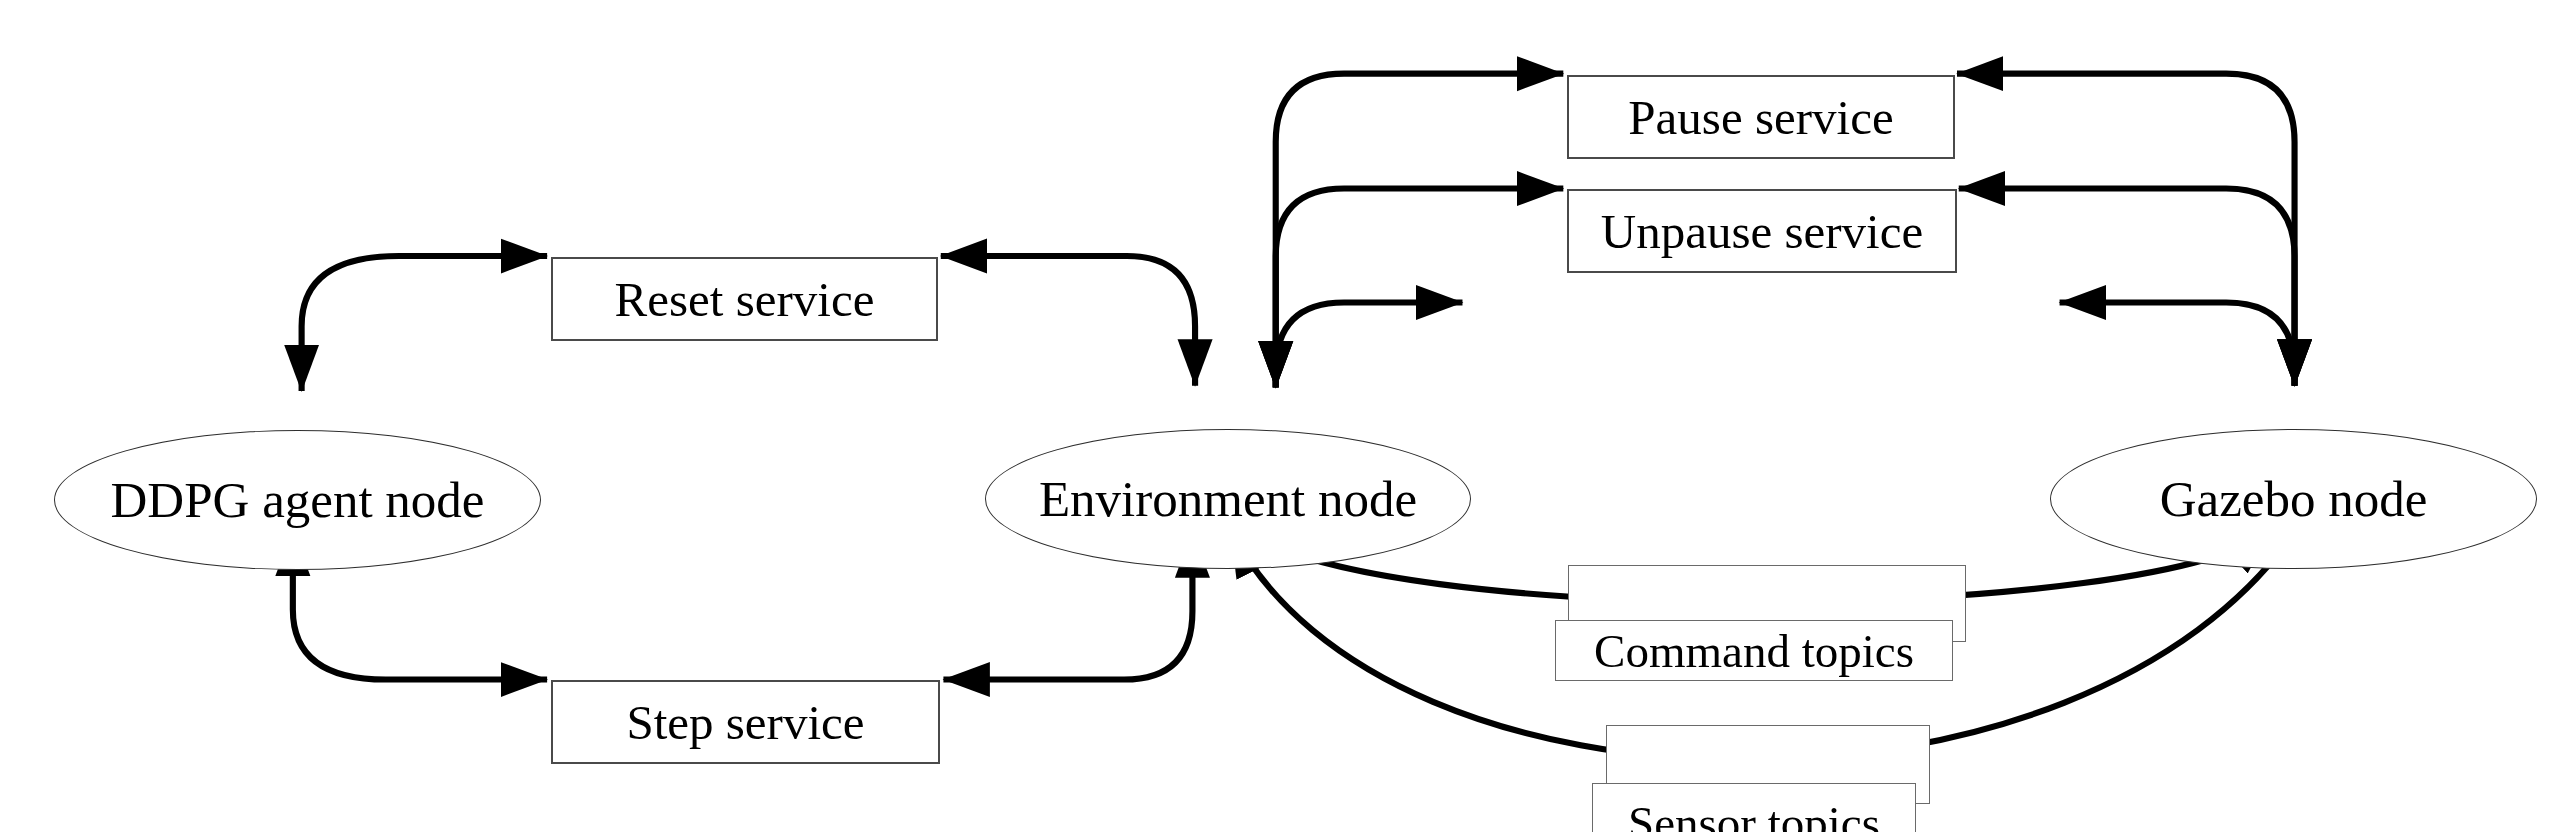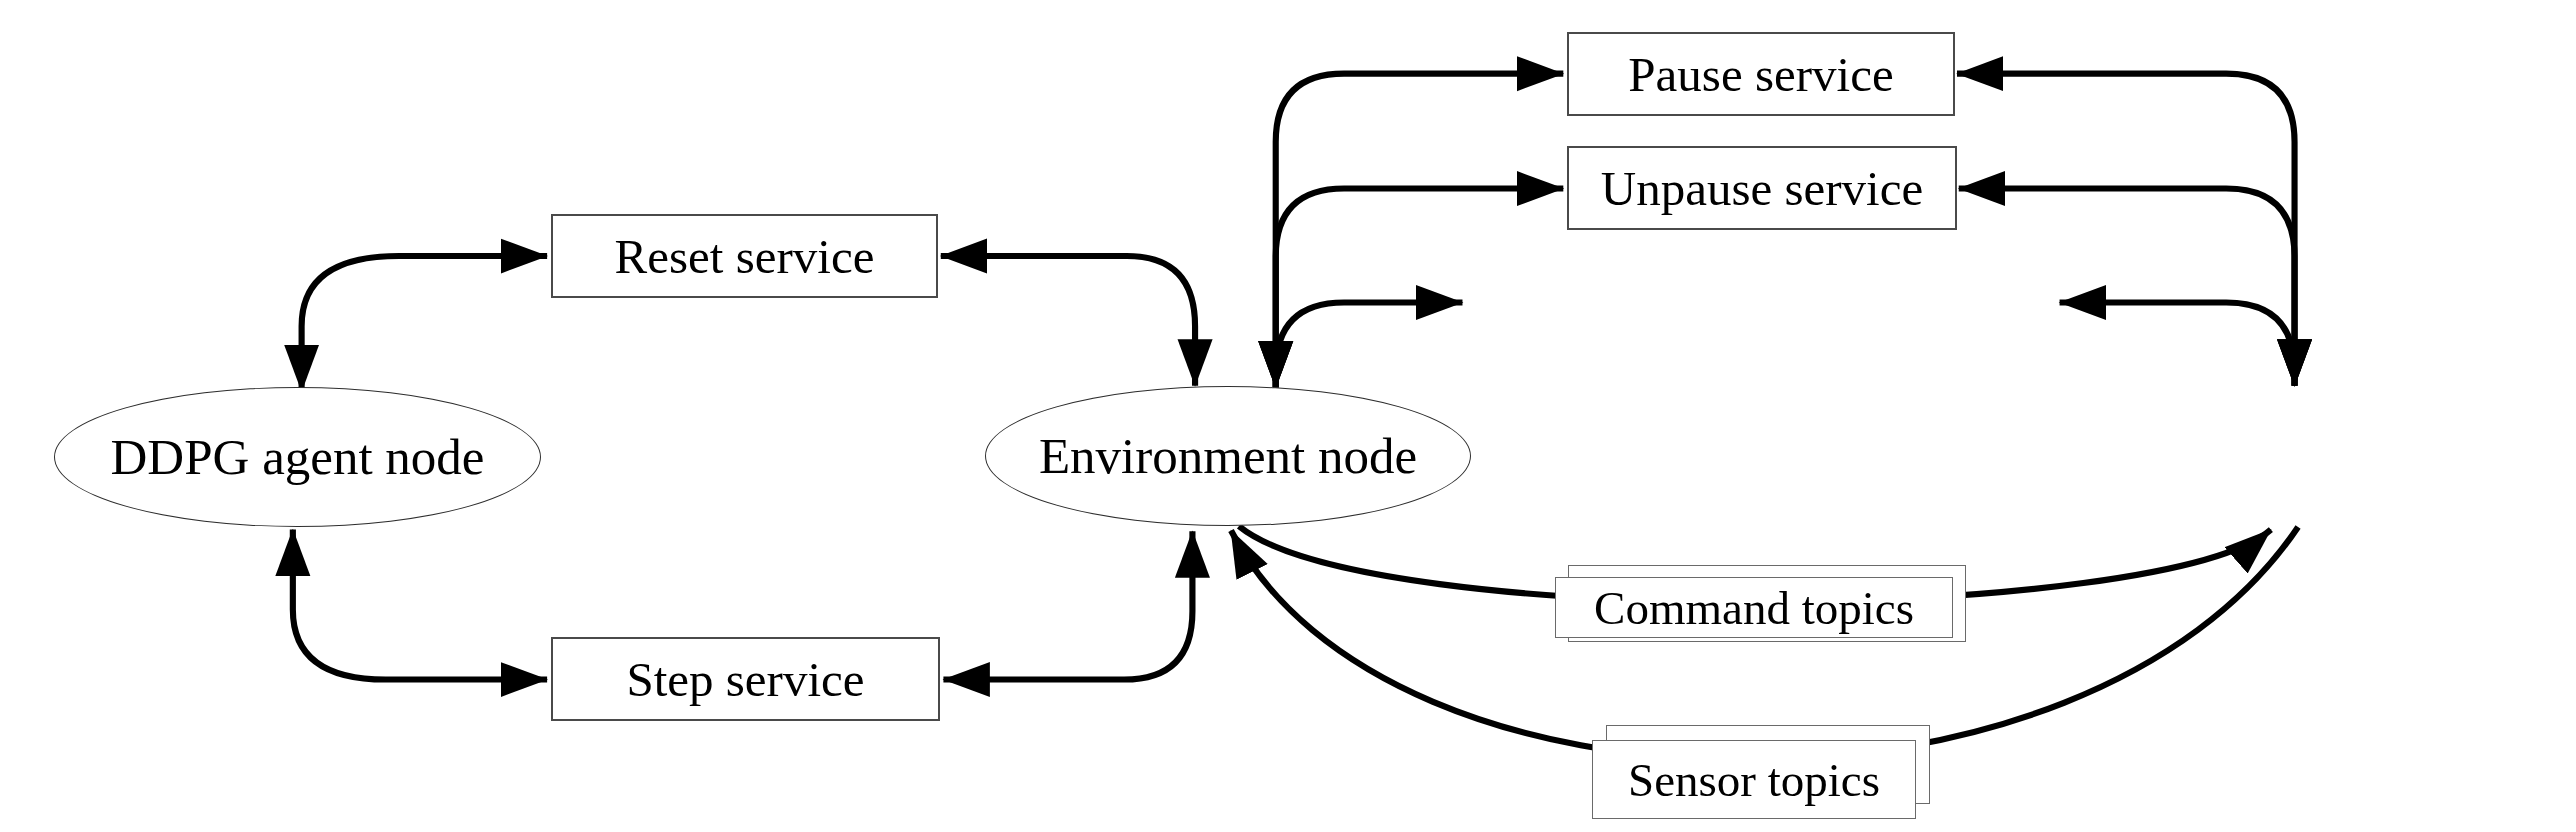--- a/index.html
+++ b/index.html
@@ -7,21 +7,21 @@
     position:relative;
     width:2576px;height:833px;
     background:#ffffff;
     font-family:"Liberation Serif","DejaVu Serif",serif;
     color:#000;
     overflow:hidden;
   }
   .layer{position:absolute;left:0;top:0;width:100%;height:100%;}
   svg.connectors{z-index:1;}
   .shape{position:absolute;z-index:2;display:flex;align-items:center;justify-content:center;
-         background:#ffffff;box-sizing:border-box;text-align:center;}
+         background:#ffffff;box-sizing:border-box;text-align:center;margin-top:43px;}
   .node{border:1.8px solid #2e2e2e;border-radius:50%;font-size:51px;}
   .svc{border:2.6px solid #4a4a4a;font-size:49px;}
   .topic-front{border:1.8px solid #6a6a6a;font-size:47px;z-index:3;}
   .topic-back{position:absolute;z-index:2;background:#ffffff;border:1.8px solid #6a6a6a;box-sizing:border-box;}
   .lbl{white-space:nowrap;}
 </style>
 </head>
 <body>
 
 <div class="canvas">
@@ -62,20 +62,23 @@
       <path d="M 2621,601 C 2380,960 1580,950 1404,605" marker-end="url(#ah)"></path>
     </g>
   </svg>
 
   <div class="shape node" style="left:54px;top:387px;width:487px;height:140px;">
     <span class="lbl">DDPG agent node</span>
   </div>
   <div class="shape node" style="left:985px;top:386px;width:486px;height:140px;">
     <span class="lbl">Environment node</span>
   </div>
+  <div class="shape node" style="left:2050px;top:386px;width:487px;height:140px;">
+    <span class="lbl">Gazebo node</span>
+  </div>
 
   <div class="shape svc" style="left:551px;top:214px;width:387px;height:84px;">
     <span class="lbl">Reset service</span>
   </div>
   <div class="shape svc" style="left:551px;top:637px;width:389px;height:84px;">
     <span class="lbl">Step service</span>
   </div>
   <div class="shape svc" style="left:1567px;top:32px;width:388px;height:84px;">
     <span class="lbl">Pause service</span>
   </div>

